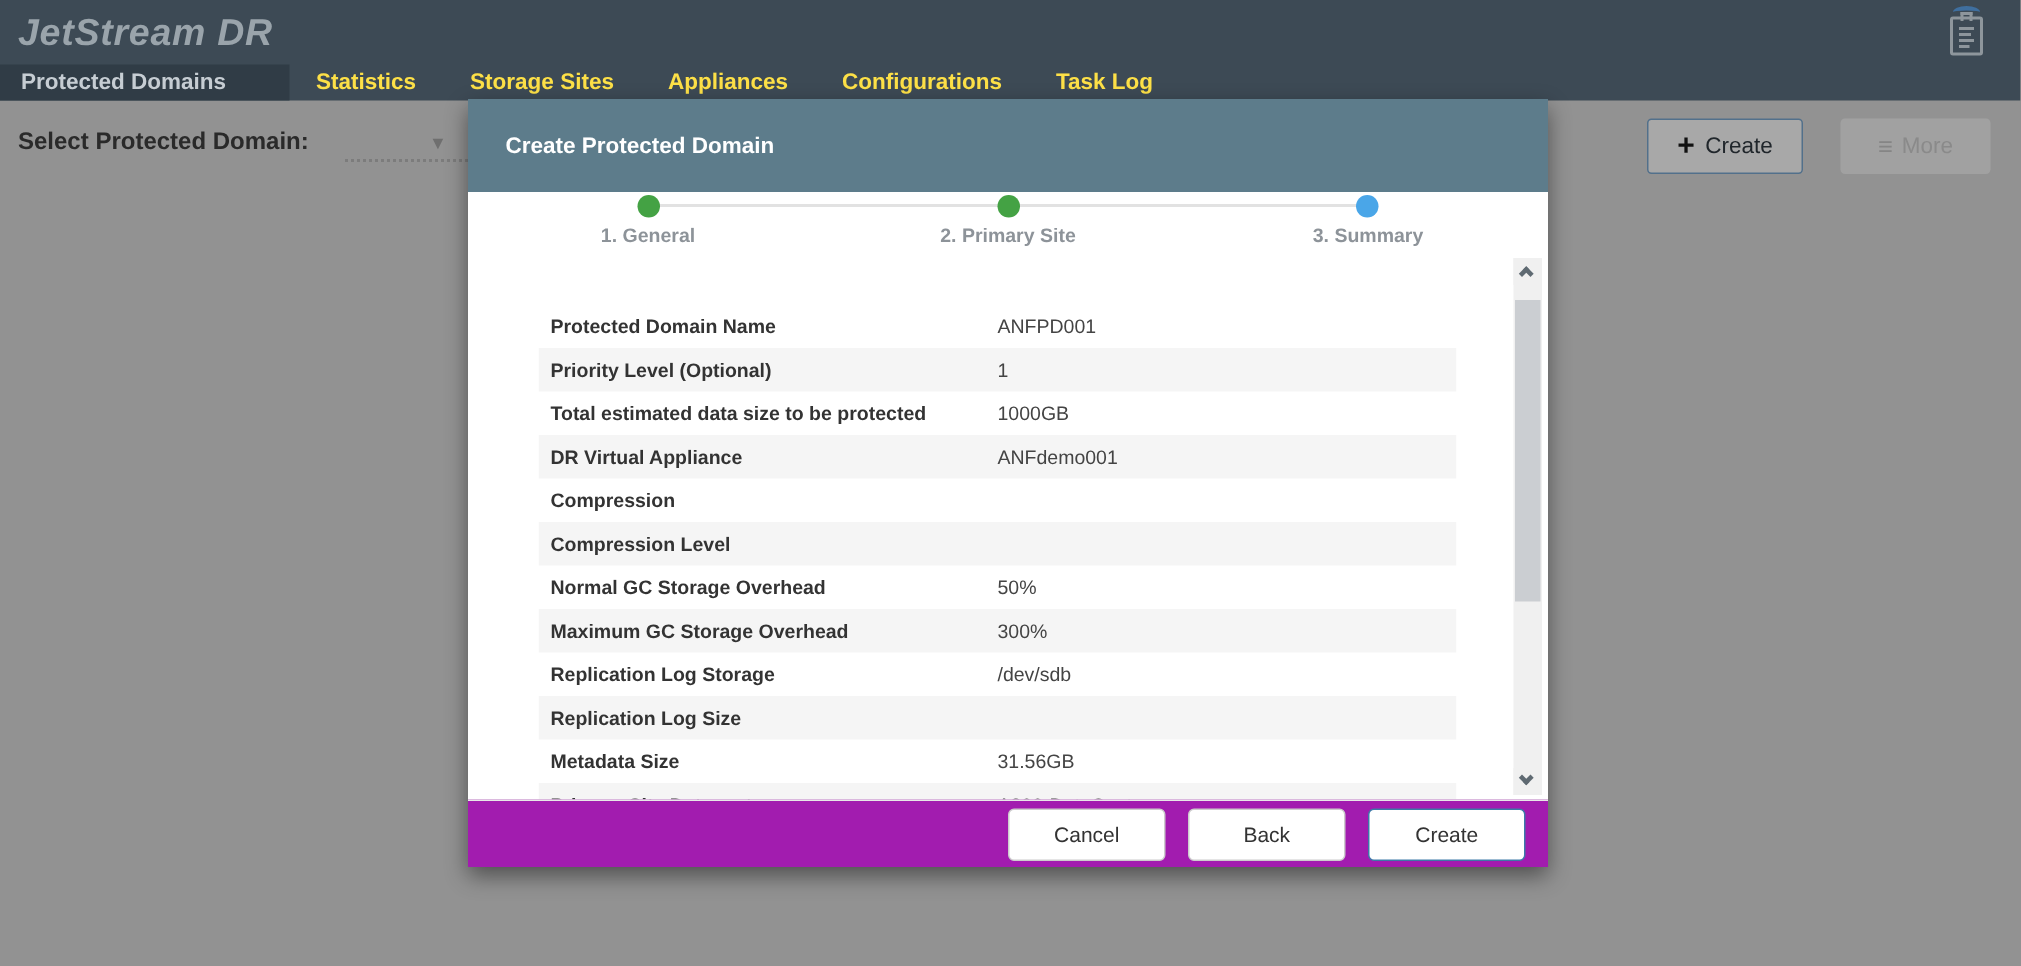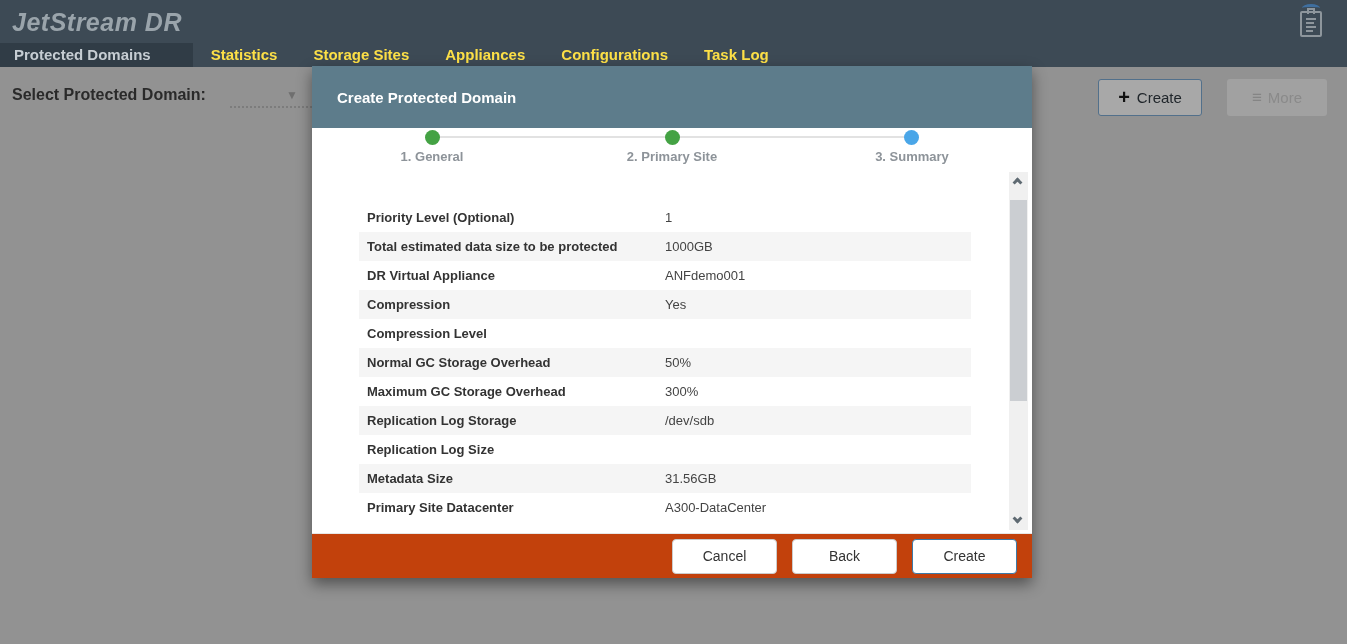--- a/index.html
+++ b/index.html
@@ -115,21 +115,21 @@
   .up .chev { top:7px; transform:rotate(45deg); }
   .down .chev { top:3px; transform:rotate(225deg); }
   .scroll-thumb {
     position:absolute; left:1px; top:28px; width:17px; height:201px;
     background:#cbced2; cursor:pointer;
   }
 
   
   .modal-footer {
     position:absolute; left:0; bottom:0; width:100%; height:45px;
-    border-top:1px solid #e7e7e7; background:#c2410c;
+    border-top:1px solid #e7e7e7; background:#a21caf;
     display:flex; align-items:center; justify-content:flex-end;
   }
   .btn {
     width:105px; height:35px; margin-right:15px;
     display:flex; align-items:center; justify-content:center;
     font-size:14px; color:#333; background:#fff;
     border:1px solid #cccccc; border-radius:4px; cursor:pointer;
   }
   .btn.primary { border-color:#3c7aa8; }
 
@@ -194,34 +194,37 @@
   <div class="stepper-line"></div>
   <div class="step-dot" style="left: 113px; background: rgb(68, 162, 68);"></div>
   <div class="step-dot" style="left: 353px; background: rgb(68, 162, 68);"></div>
   <div class="step-dot" style="left: 592px; background: rgb(74, 166, 232);"></div>
   <div class="step-label" style="left:40px;">1. General</div>
   <div class="step-label" style="left:280px;">2. Primary Site</div>
   <div class="step-label" style="left:520px;">3. Summary</div>
 
   <div class="summary-table">
     <div class="srow">
+      <span class="slabel">Protected Domain Name</span>
+      <span class="svalue">ANFPD001</span>
+    </div>
+    <div class="srow">
       <span class="slabel">Priority Level (Optional)</span>
       <span class="svalue">1</span>
     </div>
     <div class="srow">
       <span class="slabel">Total estimated data size to be protected</span>
       <span class="svalue">1000GB</span>
     </div>
     <div class="srow">
       <span class="slabel">DR Virtual Appliance</span>
       <span class="svalue">ANFdemo001</span>
     </div>
     <div class="srow">
       <span class="slabel">Compression</span>
-      <span class="svalue">Yes</span>
     </div>
     <div class="srow">
       <span class="slabel">Compression Level</span>
     </div>
     <div class="srow">
       <span class="slabel">Normal GC Storage Overhead</span>
       <span class="svalue">50%</span>
     </div>
     <div class="srow">
       <span class="slabel">Maximum GC Storage Overhead</span>

